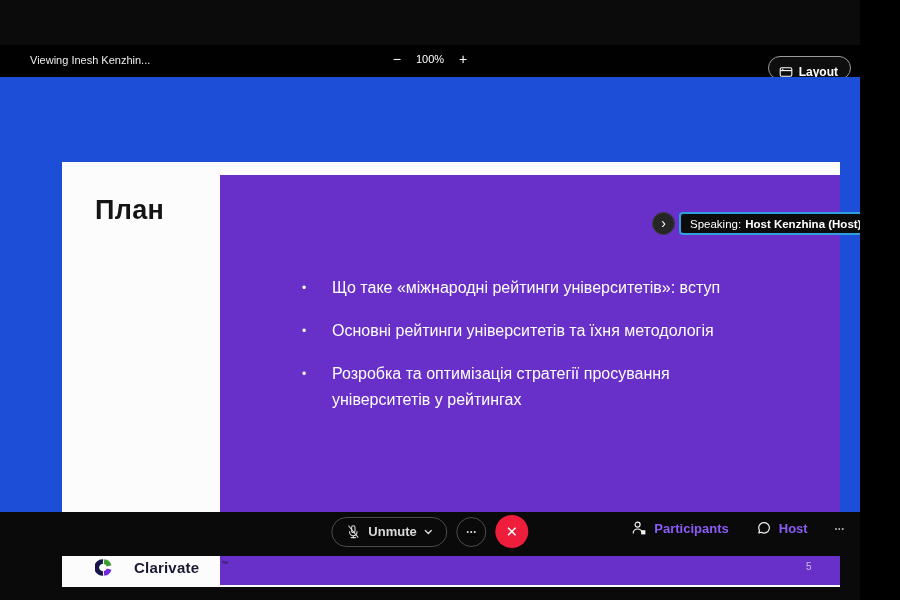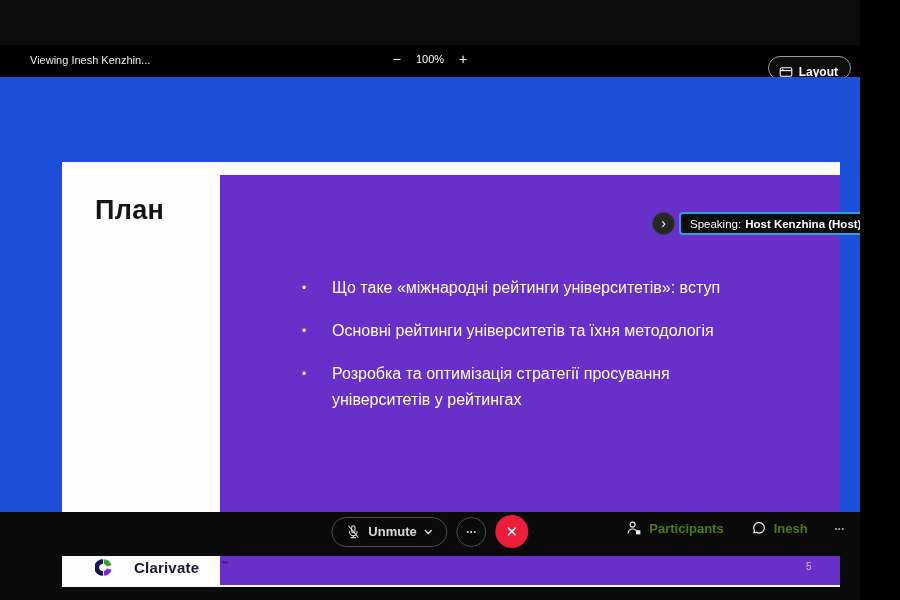--- a/index.html
+++ b/index.html
@@ -52,21 +52,21 @@
     font-family:inherit;
   }
   .circle-btn {
     width:30px; height:30px; border-radius:50%; border:1px solid #4c4c4c; background:transparent;
     color:#ddd; display:flex; align-items:center; justify-content:center; font-size:13px; letter-spacing:1px;
   }
   .leave-btn {
     width:33px; height:33px; border-radius:50%; border:none; display:flex; align-items:center; justify-content:center;
   }
   .toolbar-right { position:absolute; right:15px; top:8px; display:flex; align-items:center; gap:27px; }
-  .tb-item { display:flex; align-items:center; gap:7px; color:#4d7c0f; font-size:13px; font-weight:bold;text-align:right; }
+  .tb-item { display:flex; align-items:center; gap:7px; color:#8b5cf6; font-size:13px; font-weight:bold;text-align:right; }
   .overflow { color:#b5b5b5; font-size:12px; letter-spacing:1px; }
   .icon-svg { display:block; }
 </style>
 </head>
 <body>
 
 <div class="screen">
 
   <div class="titlebar"></div>
   <div class="controlbar"></div>
@@ -179,20 +179,20 @@
           </svg>
         </span>
         <span>Participants</span>
       </div>
       <div class="tb-item">
         <span>
           <svg class="icon-svg" width="16" height="16" viewBox="0 0 16 16" fill="none" stroke="#f2f2f2" stroke-width="1.2" stroke-linejoin="round">
             <path d="M8 2.6a5.2 5.2 0 1 1-2.6 9.6l-2.6.8.7-2.5A5.2 5.2 0 0 1 8 2.6z"></path>
           </svg>
         </span>
-        <span>Inesh</span>
+        <span>Host</span>
       </div>
       <div class="overflow" style="font-size:7px;">•••</div>
     </div>
 
   </div>
 
 </div>
 
 </body></html>

